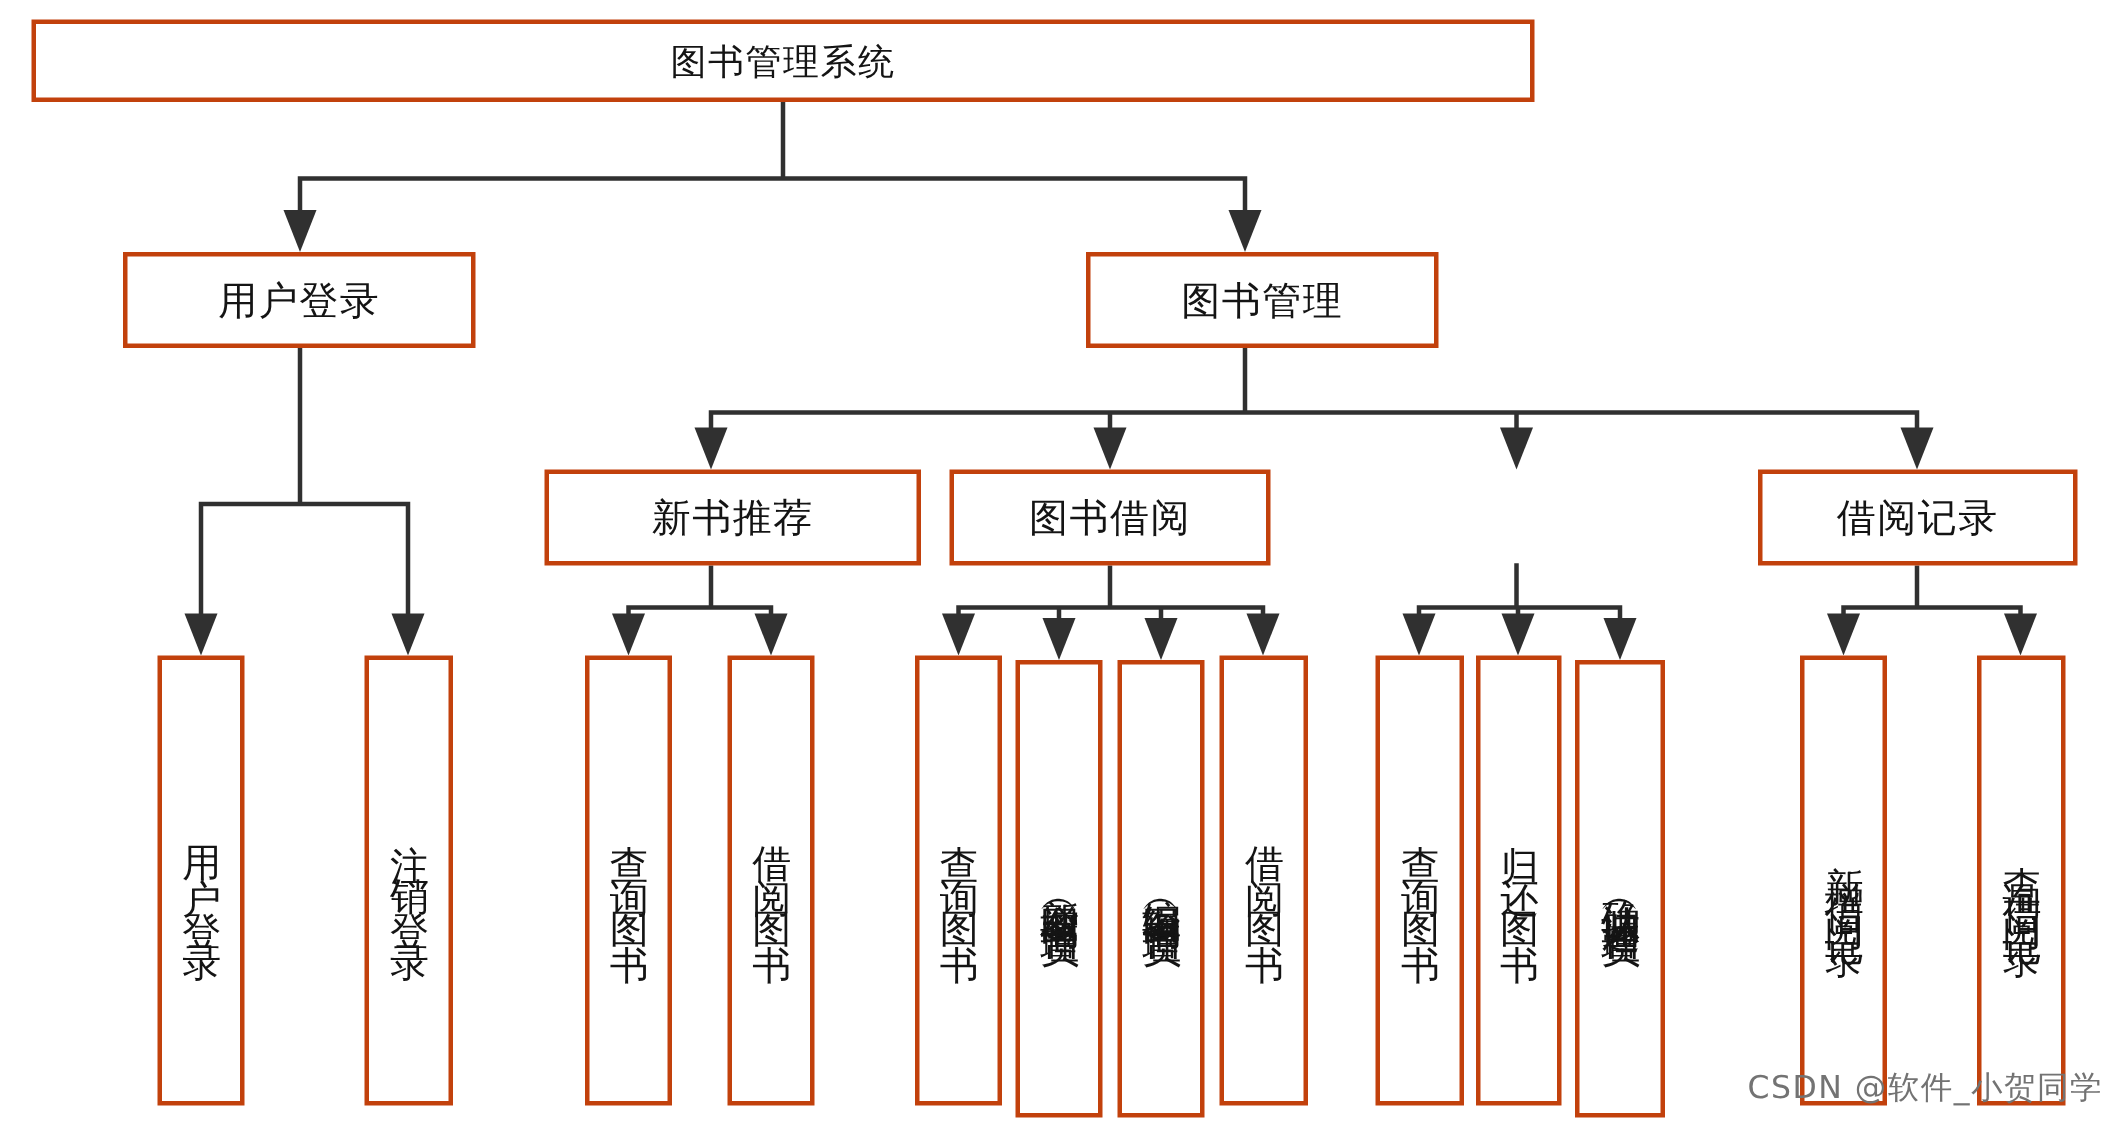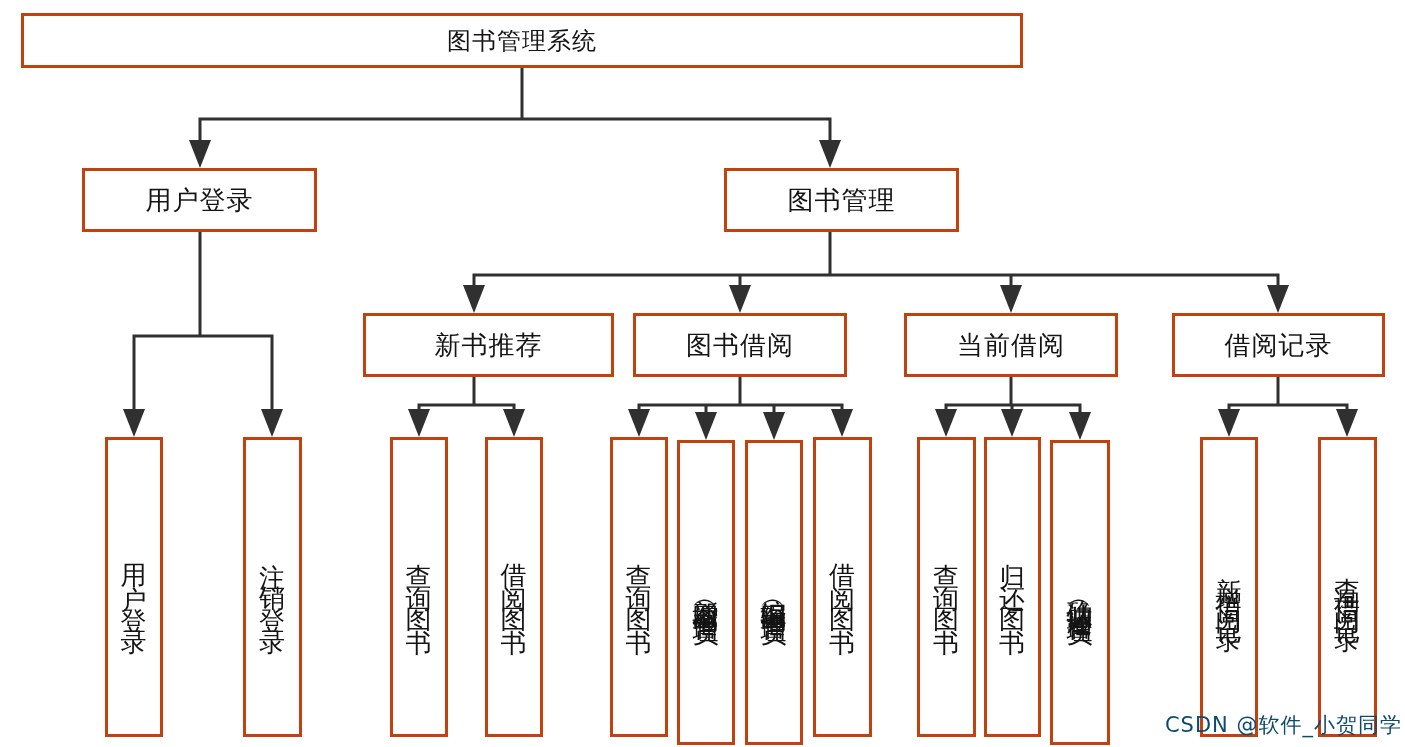--- a/index.html
+++ b/index.html
@@ -40,21 +40,21 @@
     white-space: nowrap;
   }
   .sp-wide  { letter-spacing: 22px; }
   .sp-mid   { letter-spacing: 10px; }
   .sp-tight { letter-spacing: 3px; }
   .watermark {
     position: absolute;
     top: 711px;
     right: 3px;
     font-size: 21px;
-    color: #0c4a6e;
+    color: #737373;
     letter-spacing: 1px;
     z-index: 10;
     white-space: nowrap;
   }
 </style>
 </head>
 <body>
 
 <div class="canvas">
 
@@ -99,23 +99,20 @@
   <div class="node" style="left:712px; top:168px; width:235px; height:64px;margin-left:12px;">
     <span class="h-label">图书管理</span>
   </div>
 
   <div class="node" style="left:363px; top:313px; width:251px; height:64px;">
     <span class="h-label">新书推荐</span>
   </div>
   <div class="node" style="left:633px; top:313px; width:214px; height:64px;text-align:right;">
     <span class="h-label">图书借阅</span>
   </div>
-  <div class="node" style="left:904px; top:313px; width:214px; height:64px;">
-    <span class="h-label">当前借阅</span>
-  </div>
   <div class="node" style="left:1172px; top:313px; width:213px; height:64px;">
     <span class="h-label">借阅记录</span>
   </div>
 
   <div class="node leaf" style="left:105px; top:437px; width:58px; height:300px;">
     <span class="v-label sp-wide">用户登录</span>
   </div>
   <div class="node leaf" style="left:243px; top:437px; width:59px; height:300px;">
     <span class="v-label sp-wide">注销登录</span>
   </div>

